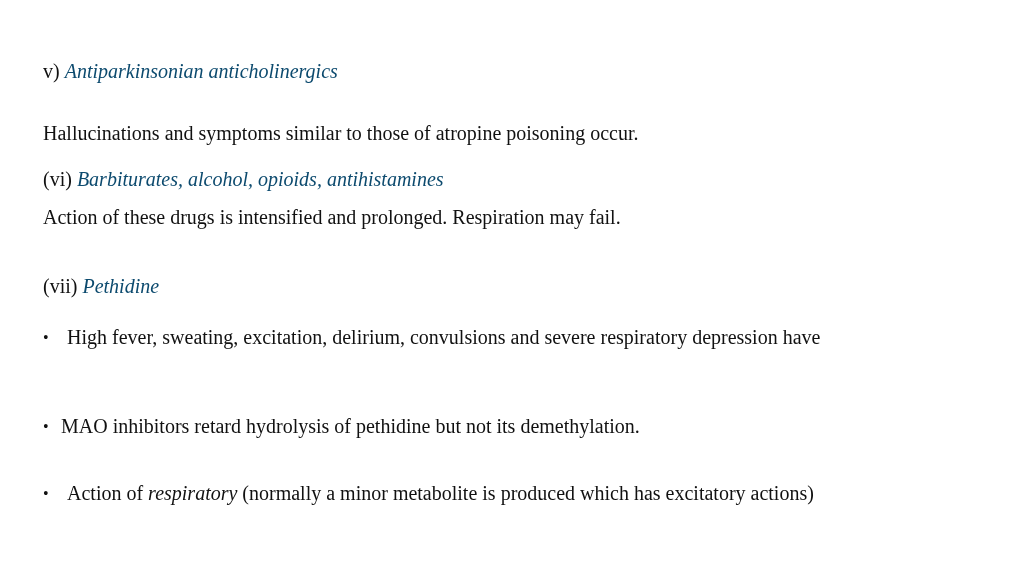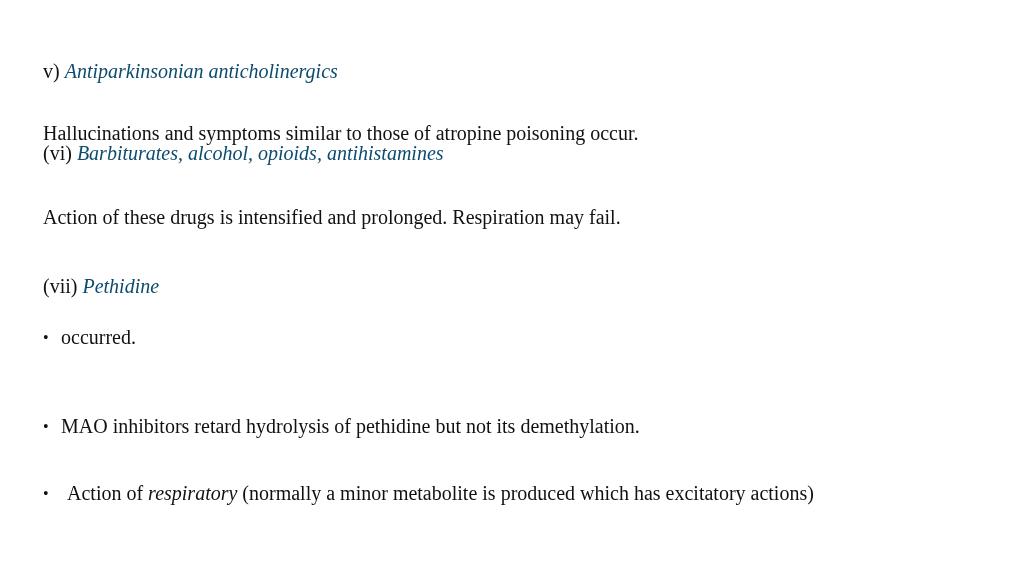--- a/index.html
+++ b/index.html
@@ -53,33 +53,33 @@
     }
   </style>
 </head>
 <body>
 
 <div class="line" style="top:60px;">
   <span>v) </span><span class="accent">Antiparkinsonian anticholinergics</span>
 </div>
 <div class="line" style="top:94px;margin-top:28px;">Hallucinations and symptoms similar to those of atropine poisoning occur.</div>
 
-<div class="line" style="top:142px;">
+<div class="line" style="top:168px;">
   <span>(vi) </span><span class="accent">Barbiturates, alcohol, opioids, antihistamines</span>
 </div>
 <div class="line" style="top:206px;">Action of these drugs is intensified and prolonged. Respiration may fail.</div>
 
 <div class="line" style="top:275px;">
   <span>(vii) </span><span class="accent">Pethidine</span>
 </div>
 
 <div class="bullet-item" style="top:326px;">
   <span class="bullet-glyph">•</span>
   <span class="bullet-text wide-gap">
-    <span class="cont">occurred.</span>
+    <span>High fever, sweating, excitation, delirium, convulsions and severe respiratory depression have</span>
   </span>
 </div>
 
 <div class="bullet-item" style="top:415px;">
   <span class="bullet-glyph">•</span>
   <span class="bullet-text">MAO inhibitors retard hydrolysis of pethidine but not its demethylation.</span>
 </div>
 
 <div class="bullet-item" style="top:482px;">
   <span class="bullet-glyph">•</span>

